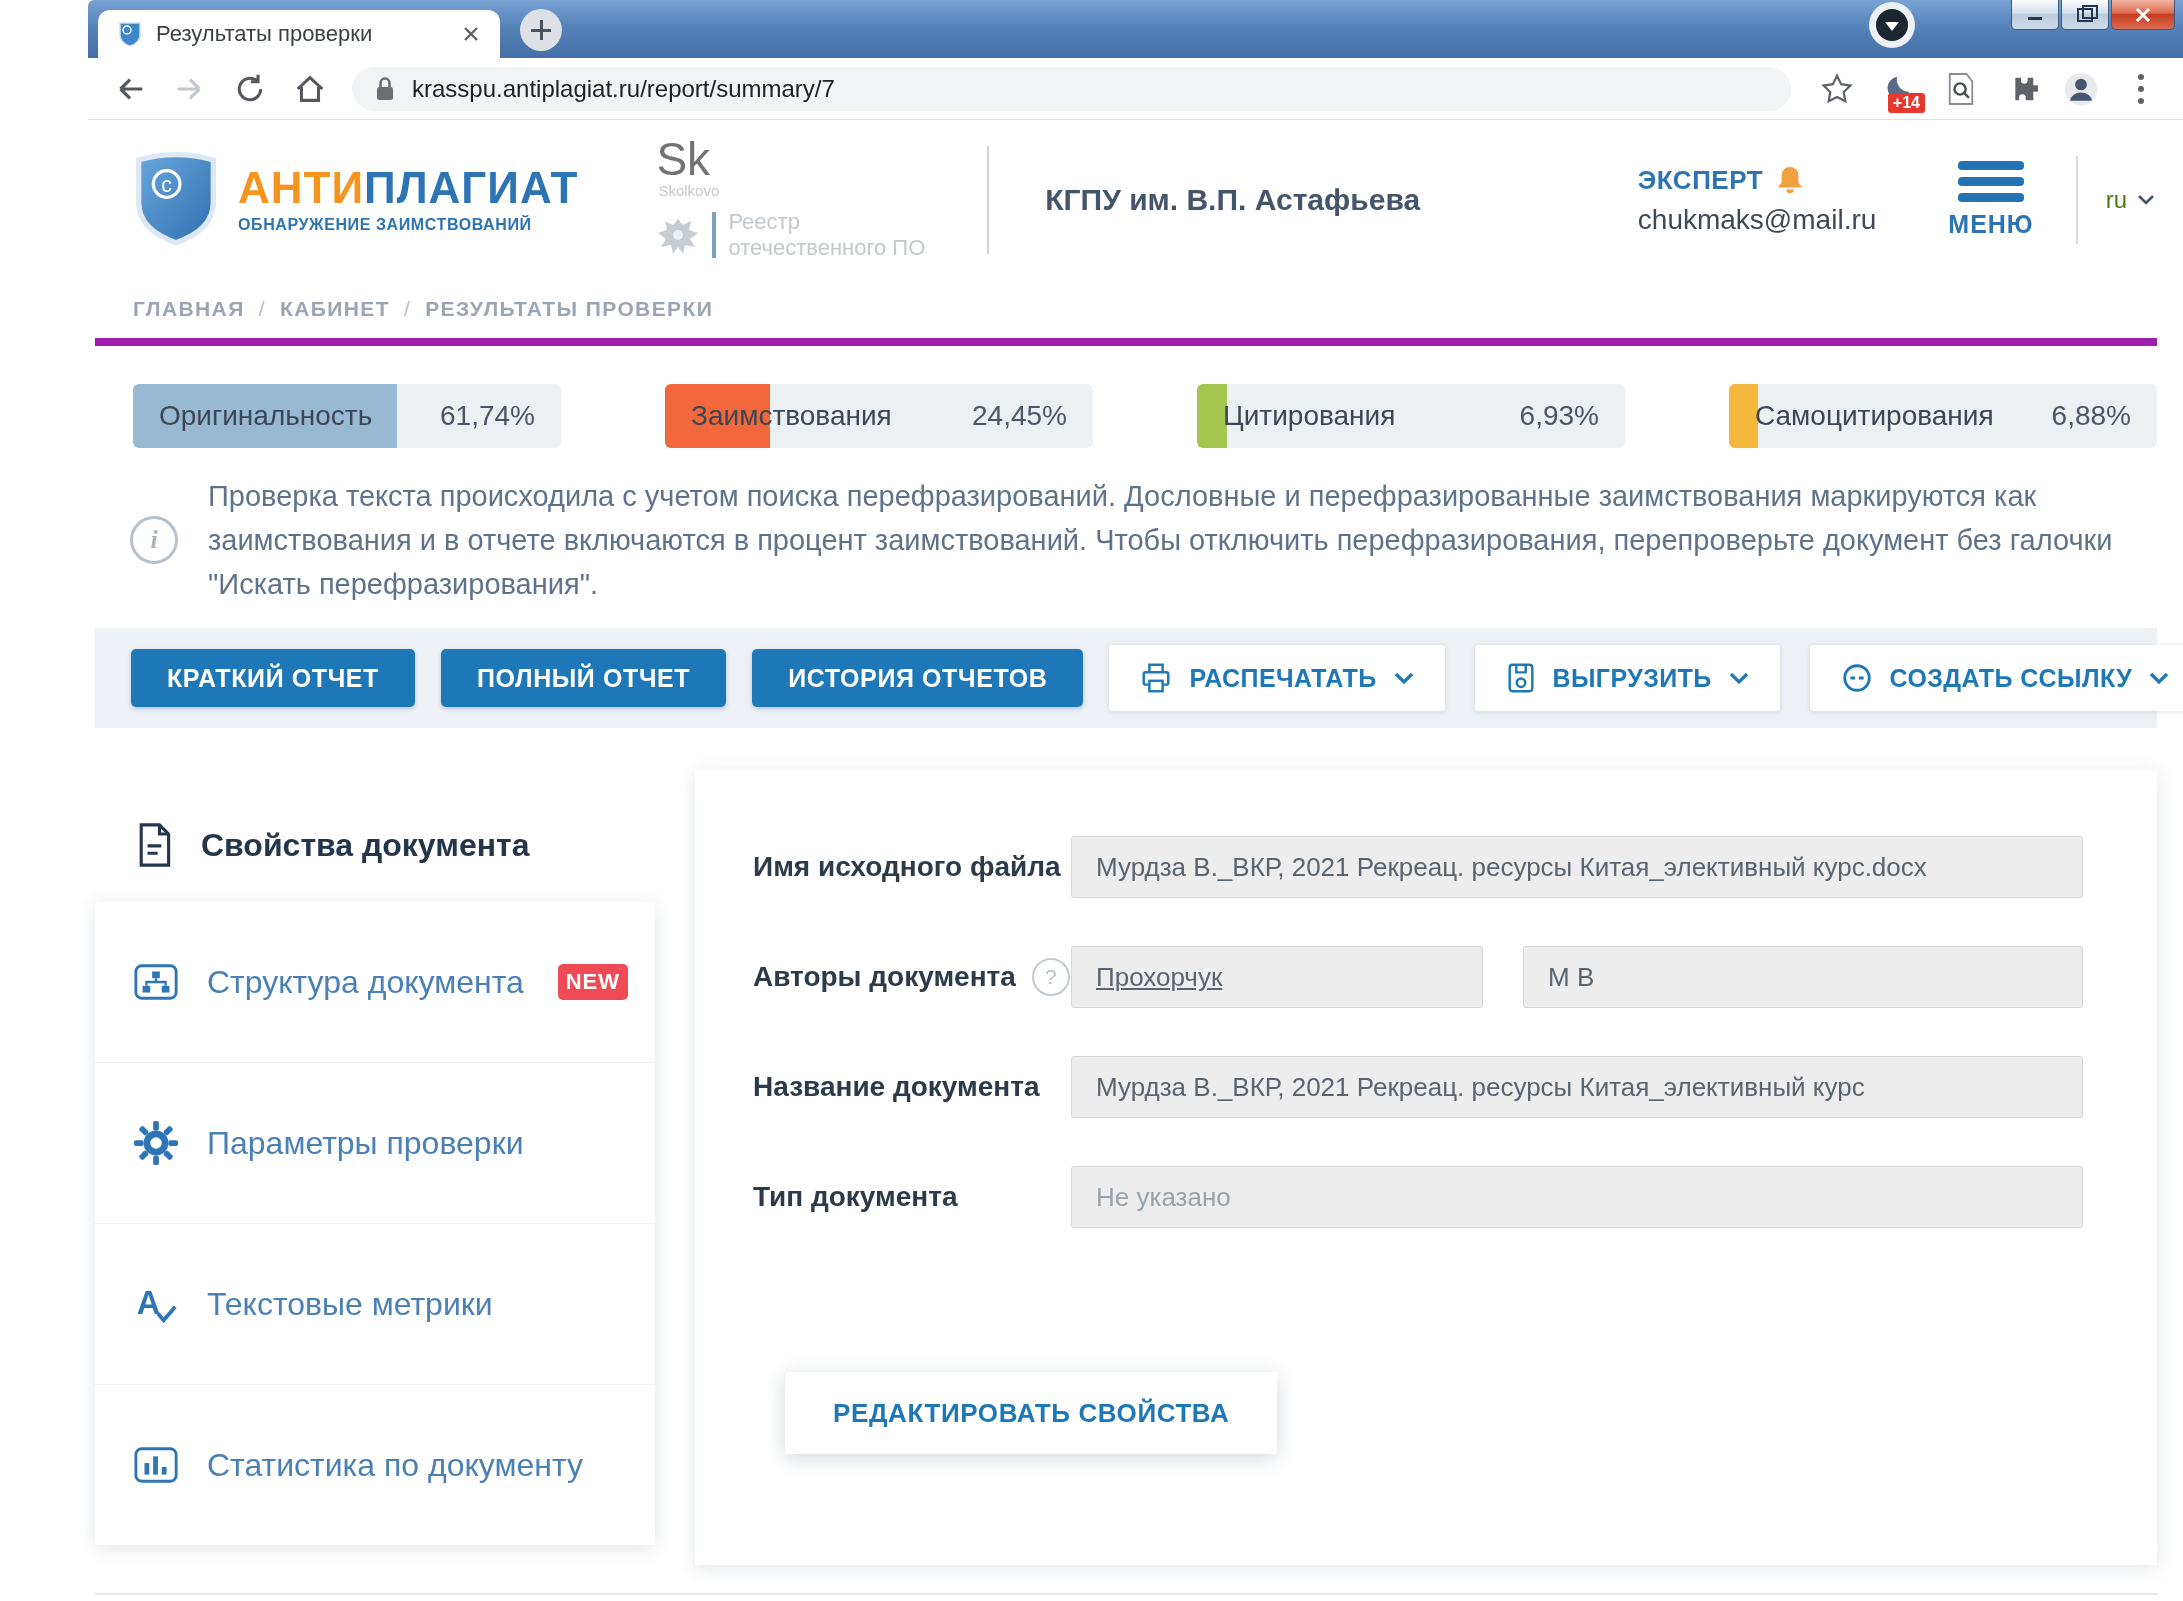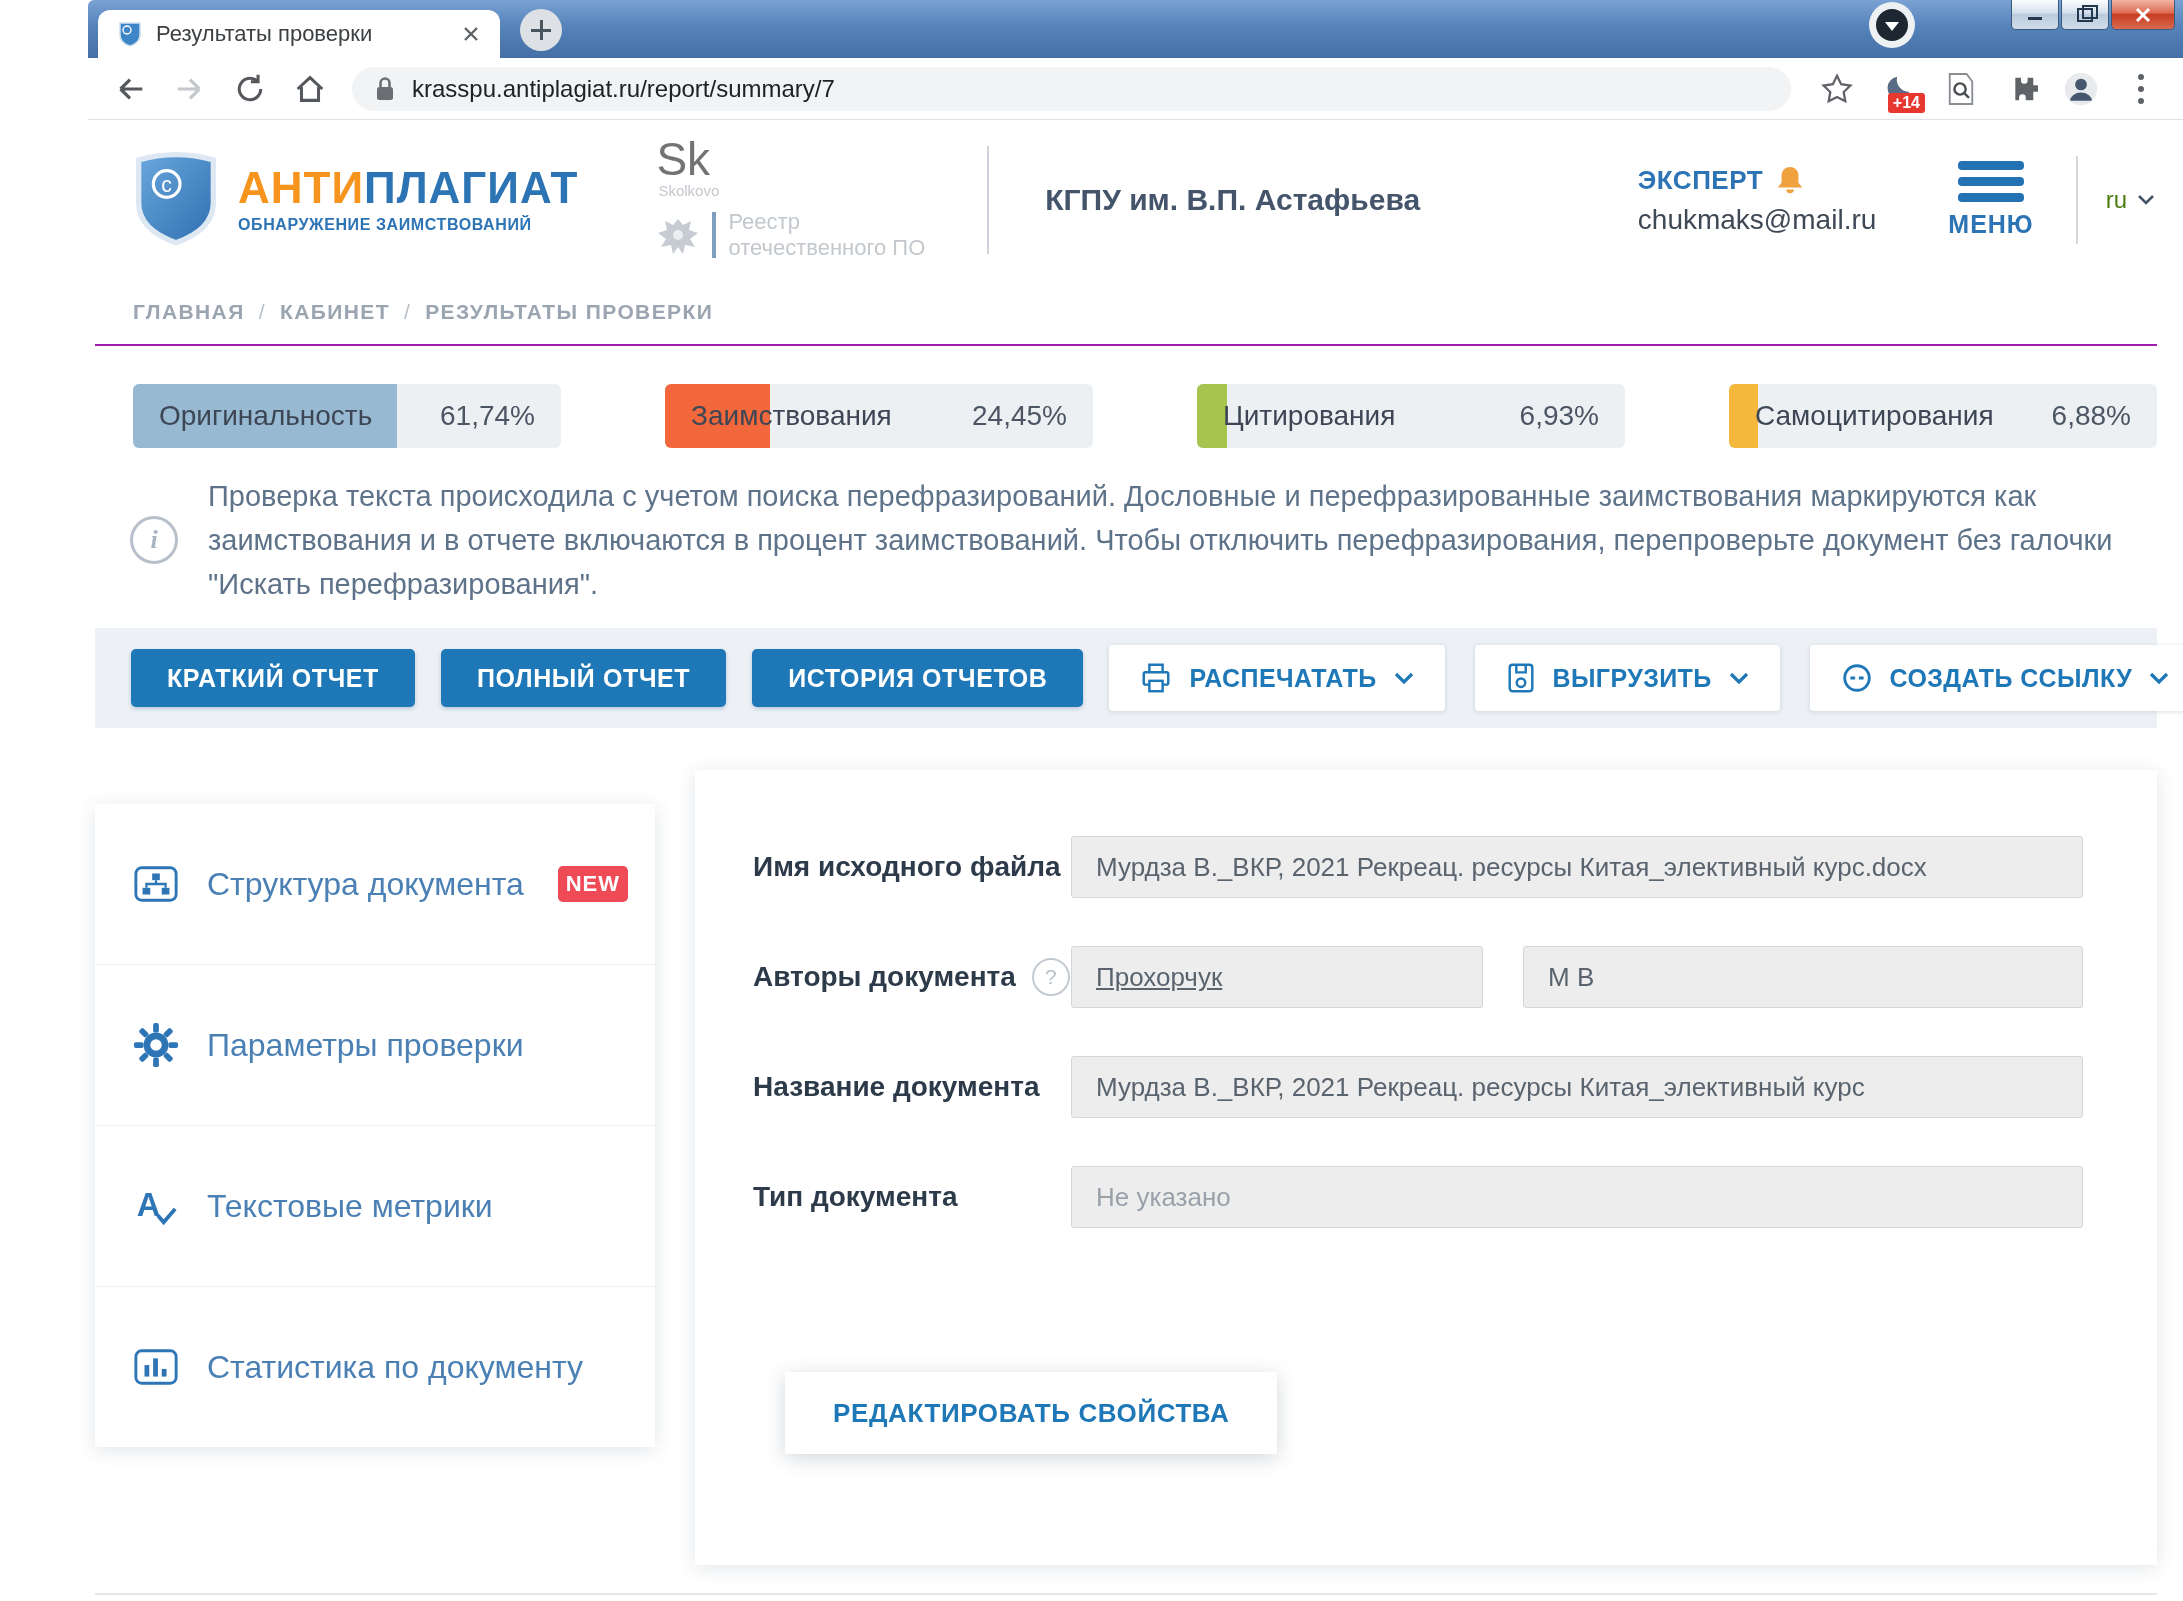--- a/index.html
+++ b/index.html
@@ -87,21 +87,21 @@
   .expert-label{font-size:26px;font-weight:bold;color:#2d74b5;letter-spacing:0.5px;}
   .expert-email{font-size:28px;color:#3f4955;margin-top:8px;}
   .menu-block{margin-left:72px;display:flex;flex-direction:column;align-items:center;gap:8px;}
   .menu-bars{display:flex;flex-direction:column;gap:7px;}
   .menu-bars span{display:block;width:66px;height:9px;border-radius:4px;background:#2272b4;}
   .menu-label{font-size:25px;font-weight:bold;color:#2d74b5;letter-spacing:1px;}
   .lang-divider{width:2px;height:88px;background:#d5d9dd;margin-left:42px;}
   .lang{margin-left:28px;display:flex;align-items:center;gap:10px;font-size:24px;color:#4d7c0f;}
   
   .breadcrumb{
-    position:absolute;left:95px;right:26px;top:280px;height:66px;border-bottom:2px solid #a21caf;
+    position:absolute;left:95px;right:26px;top:280px;height:66px;border-bottom:8px solid #a21caf;
     display:flex;align-items:center;gap:14px;padding-left:38px;box-sizing:border-box;
     font-size:21px;font-weight:bold;color:#9aa5b1;letter-spacing:1.4px;
   }
   .crumb-sep{color:#b7bfc8;font-weight:normal;}
   
   .metrics{position:absolute;left:133px;right:26px;top:384px;height:64px;display:flex;gap:104px;}
   .metric{flex:1;position:relative;background:#edf0f3;border-radius:6px;overflow:hidden;}
   .metric-fill{position:absolute;left:0;top:0;bottom:0;}
   .metric-label{position:absolute;left:26px;top:50%;transform:translateY(-50%);font-size:28px;color:#3d4654;white-space:nowrap;}
   .metric-value{position:absolute;right:26px;top:50%;transform:translateY(-50%);font-size:28px;color:#4b5563;}
@@ -433,20 +433,28 @@
       <svg width="22" height="15" viewBox="0 0 22 15">
           <path d="M3 3 l8 8 8-8" stroke="#1e78b7" stroke-width="3.2" fill="none"></path>
         </svg>
     </div>
   </div>
 </div>
 
 <div class="main">
 
   <div class="sidebar">
+    <div class="sidebar-active">
+      <svg width="42" height="46" viewBox="0 0 46 50">
+        <path d="M9 3 h20 l10 10 v34 h-30 z" stroke="#24364a" stroke-width="3.4" fill="none"></path>
+        <path d="M29 3 v10 h10" stroke="#24364a" stroke-width="3.4" fill="none"></path>
+        <path d="M16 26 h15 M16 34 h11" stroke="#24364a" stroke-width="3.4"></path>
+      </svg>
+      <span>Свойства документа</span>
+    </div>
 
     <div class="sidebar-panel">
       <div class="sidebar-item">
         <svg width="46" height="46" viewBox="0 0 48 48">
           <rect x="3" y="7" width="42" height="34" rx="6" stroke="#2e75b6" stroke-width="3" fill="none"></rect>
           <rect x="20" y="13" width="8" height="7" fill="#2e75b6"></rect>
           <rect x="10" y="28" width="8" height="7" fill="#2e75b6"></rect>
           <rect x="30" y="28" width="8" height="7" fill="#2e75b6"></rect>
           <path d="M24 20 v4 M14 28 v-4 h20 v4" stroke="#2e75b6" stroke-width="2.4" fill="none"></path>
         </svg>

